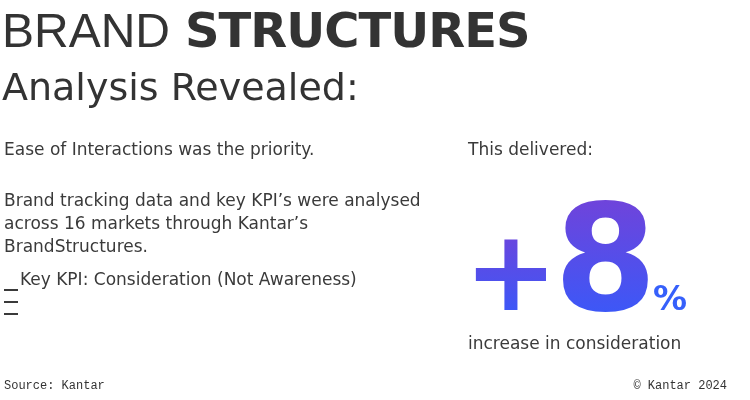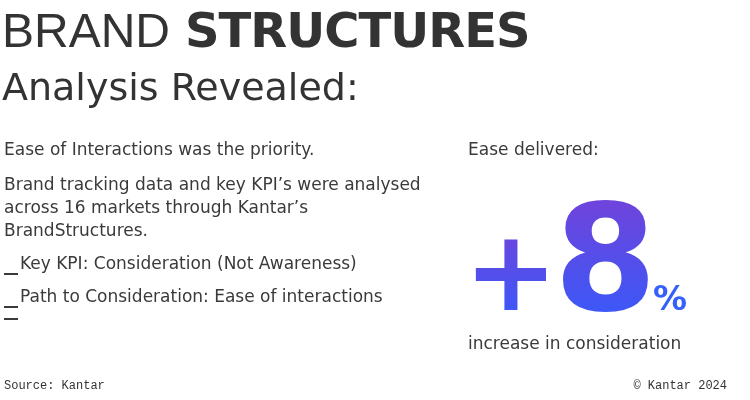--- a/index.html
+++ b/index.html
@@ -19,21 +19,21 @@
     position: absolute; left: 2px; top: 64px;
     font-size: 38px; line-height: 46px; font-weight: 400;
     font-family: "DejaVu Sans", sans-serif; letter-spacing: 0px;
     white-space: nowrap;
   }
   .left-col {
     position: absolute; left: 4px; top: 138px; width: 420px;
     font-size: 17px; line-height: 23px; font-family: "DejaVu Sans", sans-serif; color: #3a3a3a;
   }
   .para { margin: 0 0 10px 0; }
-  .para.intro { margin-bottom: 12px; }
+  .para.intro { margin-bottom: 28px; }
   .bullet { display: flex; align-items: flex-end; margin: 0 0 10px 0; white-space: nowrap; }
   .dash { display: inline-block; width: 14px; height: 2px; background: #3a3a3a; margin-right: 2px; }
   .right-col {
     position: absolute; left: 468px; top: 138px; width: 280px;
     font-family: "DejaVu Sans", sans-serif; color: #3a3a3a;
   }
   .delivered { font-size: 17px; line-height: 23px; }
   .stat {
     position: absolute; left: 0; top: 48px; height: 140px; width: 280px;
   }
@@ -59,29 +59,28 @@
 
 <div class="left-col">
   <p class="para intro">Ease of Interactions was the priority.</p>
   <p class="para">Brand tracking data and key KPI’s were analysed across 16 markets through Kantar’s BrandStructures.</p>
   <div class="bullet">
     <span class="dash"></span>
     <span>Key KPI: Consideration  (Not Awareness)</span>
   </div>
   <div class="bullet">
     <span class="dash"></span>
-    <span>Path to Consideration: Ease of interactions</span>
   </div>
   <div class="bullet">
     <span class="dash"></span>
   </div>
 </div>
 
 <div class="right-col">
-  <div class="delivered">Ease delivered:</div>
+  <div class="delivered">This delivered:</div>
   <div class="stat">
     <svg class="stat-svg" width="280" height="140" viewBox="0 0 280 140">
       <defs>
         <linearGradient id="statGrad" x1="0" y1="0" x2="0" y2="1">
           <stop offset="0" stop-color="#7b3fd4"></stop>
           <stop offset="1" stop-color="#2e5dff"></stop>
         </linearGradient>
       </defs>
       <text x="-4" y="124" font-family="DejaVu Sans, sans-serif" font-weight="700" font-size="112" fill="url(#statGrad)">+</text>
       <text x="86" y="124" font-family="DejaVu Sans, sans-serif" font-weight="700" font-size="148" fill="url(#statGrad)">8</text>

